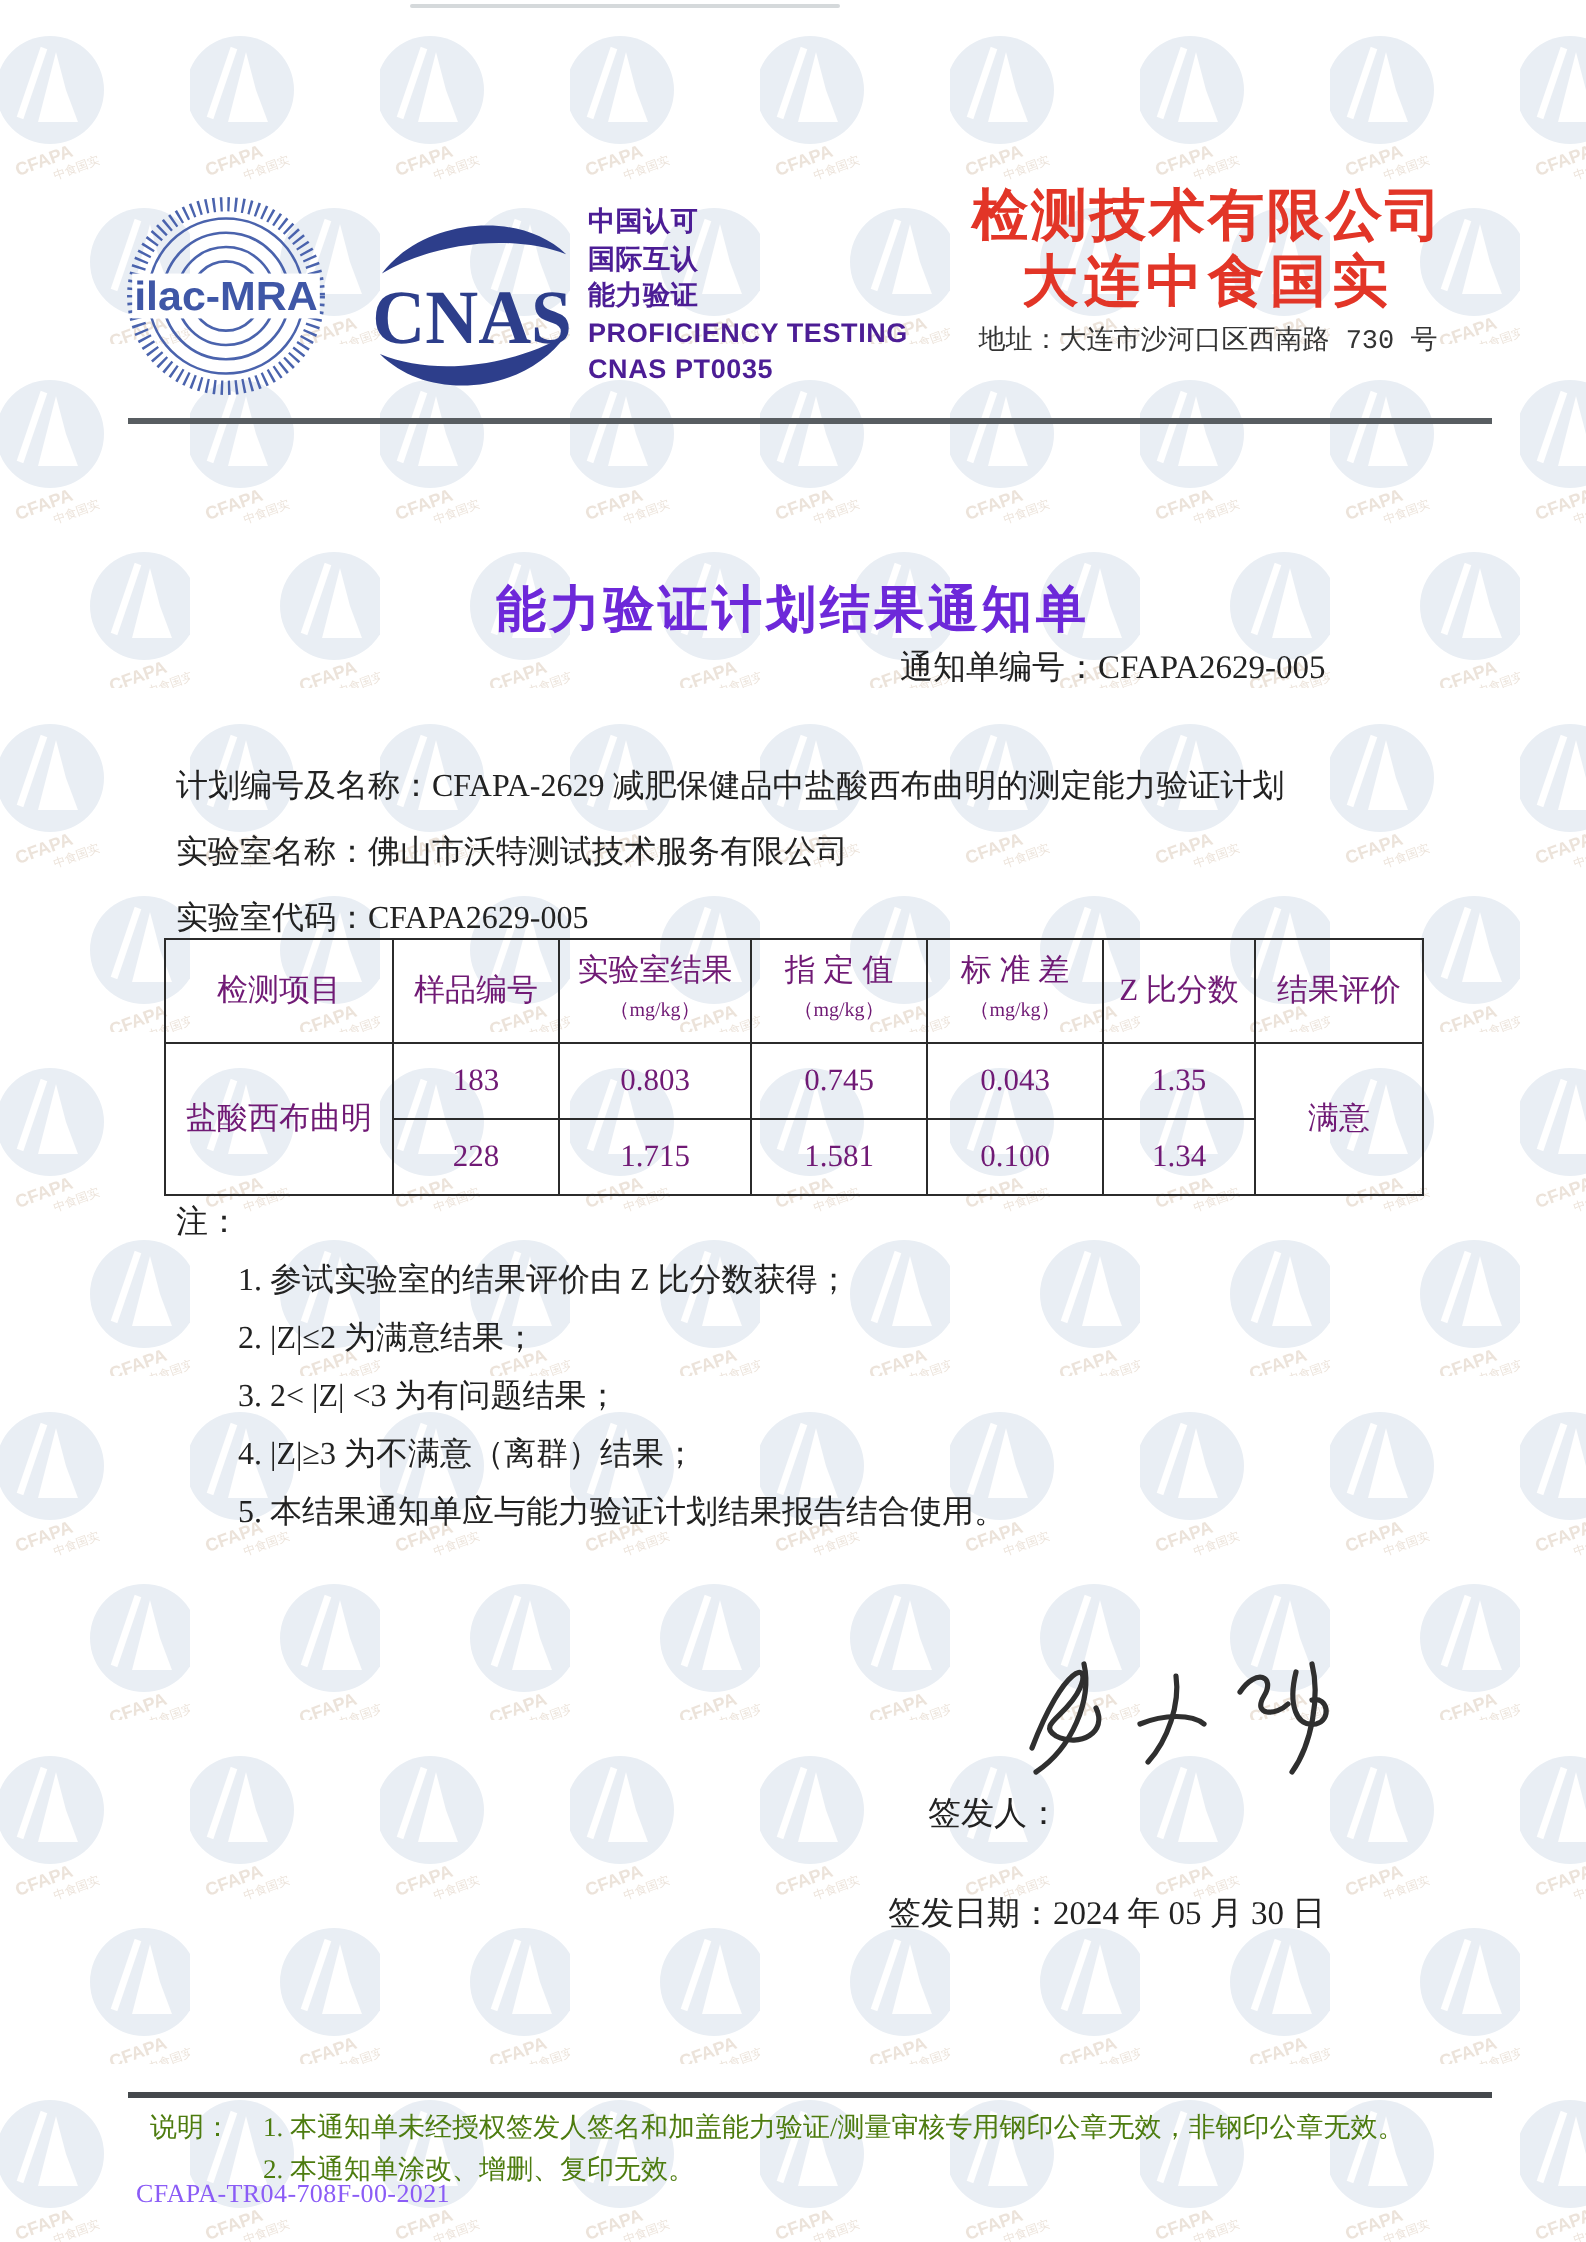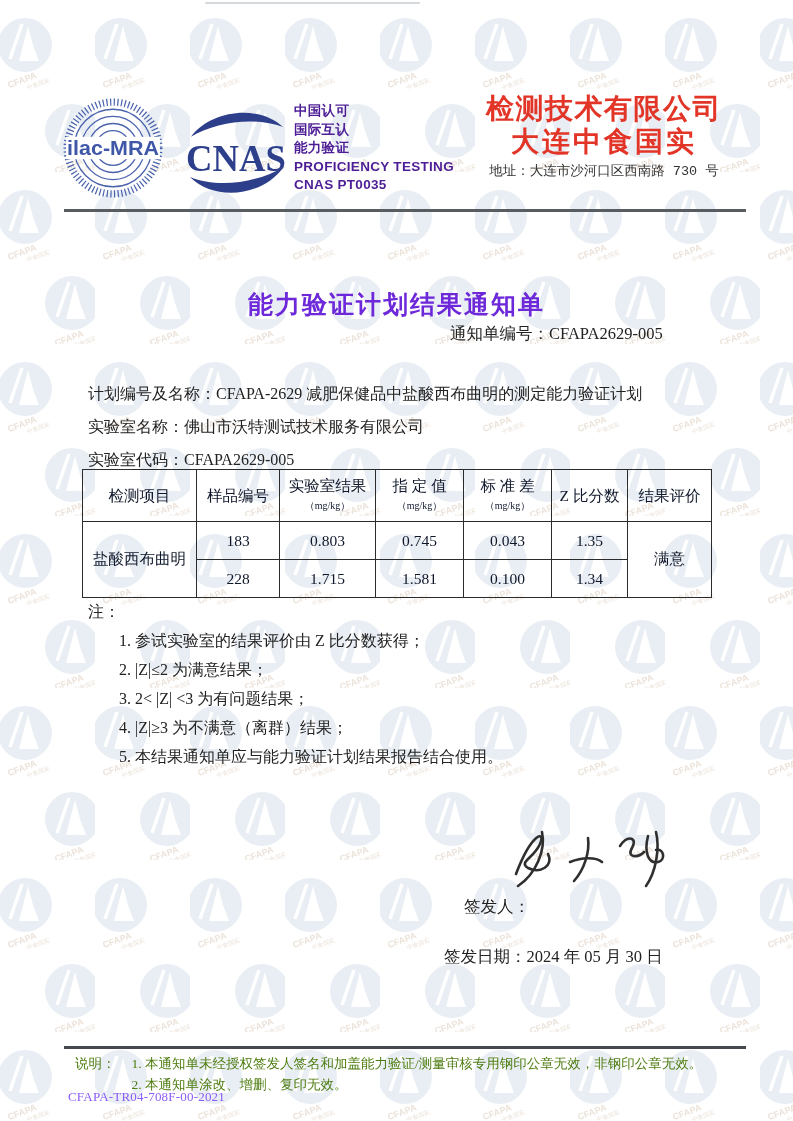--- a/index.html
+++ b/index.html
@@ -38,21 +38,21 @@
     position:absolute;left:0;top:250px;width:793px;text-align:center;
     font-family:"Liberation Sans","DejaVu Sans",sans-serif;
     font-weight:600;font-size:25px;letter-spacing:2px;color:#6d28d9;margin-top:38px;
   }
   .notice-line{position:absolute;left:450px;top:323px;font-size:16.5px;white-space:nowrap;}
   .info-block{position:absolute;left:88px;top:377px;font-size:16px;line-height:33px;white-space:nowrap;}
 
   
   table.results{
     position:absolute;left:82px;top:469px;border-collapse:collapse;
-    font-size:15.5px;text-align:center;table-layout:fixed;color:#0f172a;
+    font-size:15.5px;text-align:center;table-layout:fixed;color:#701a75;
   }
   table.results th,table.results td{
     border:1.6px solid #2b2b2b;padding:0;vertical-align:middle;font-weight:normal;
   }
   table.results thead tr{height:52px;}
   table.results tbody tr{height:38px;}
   .h2line span{display:block;line-height:20px;}
   .h2line .sub{font-size:10px;}
 
   

